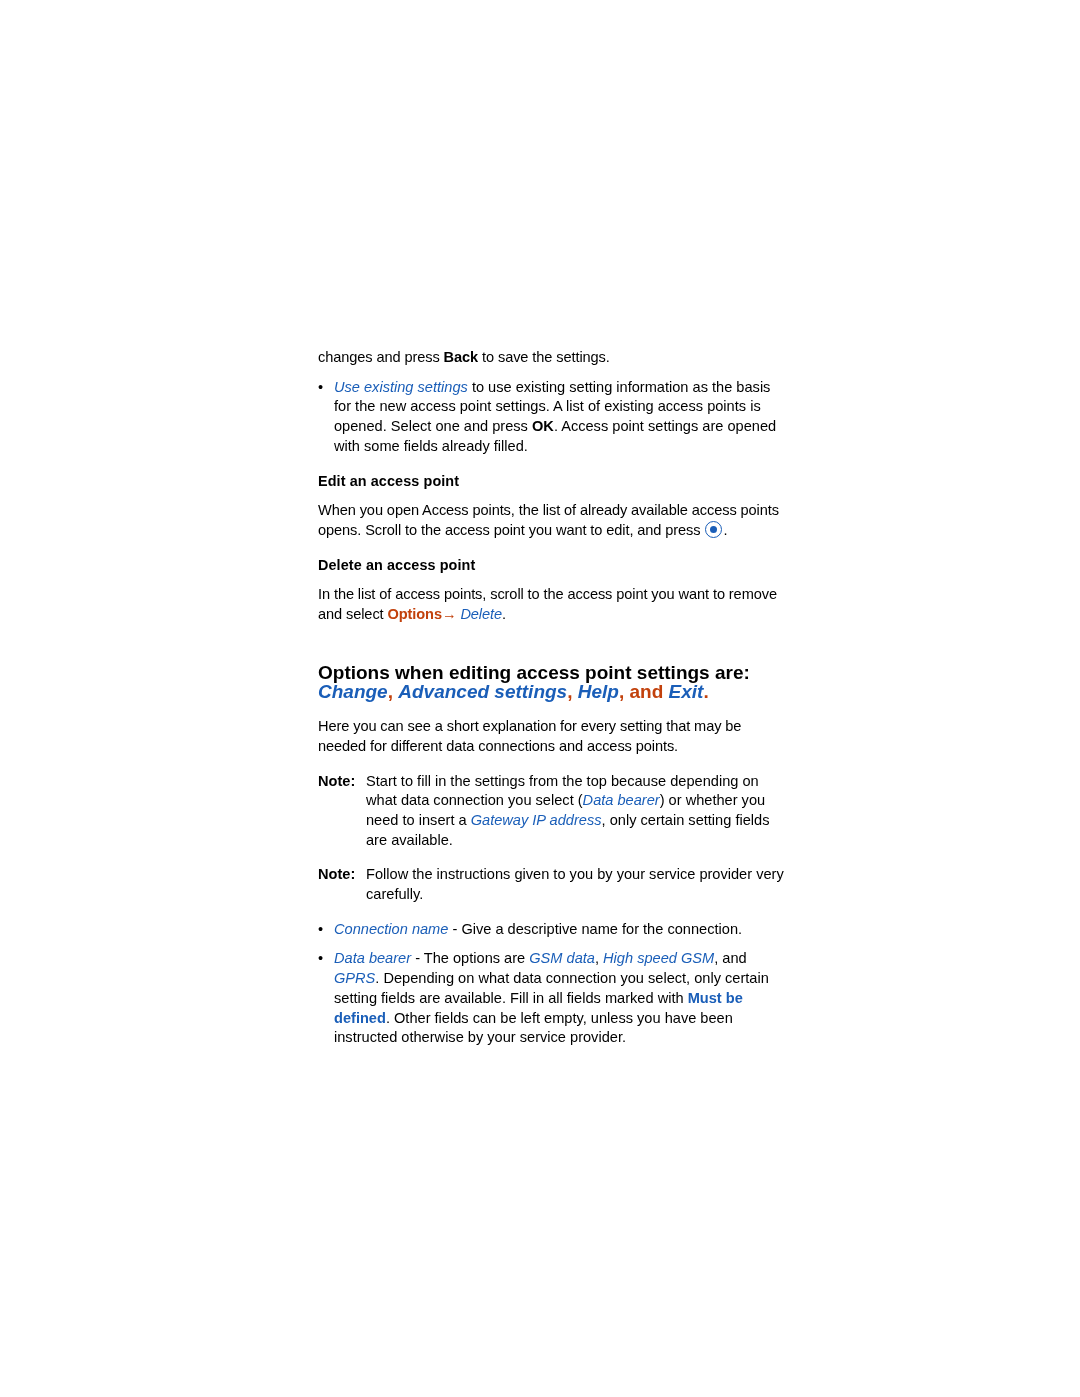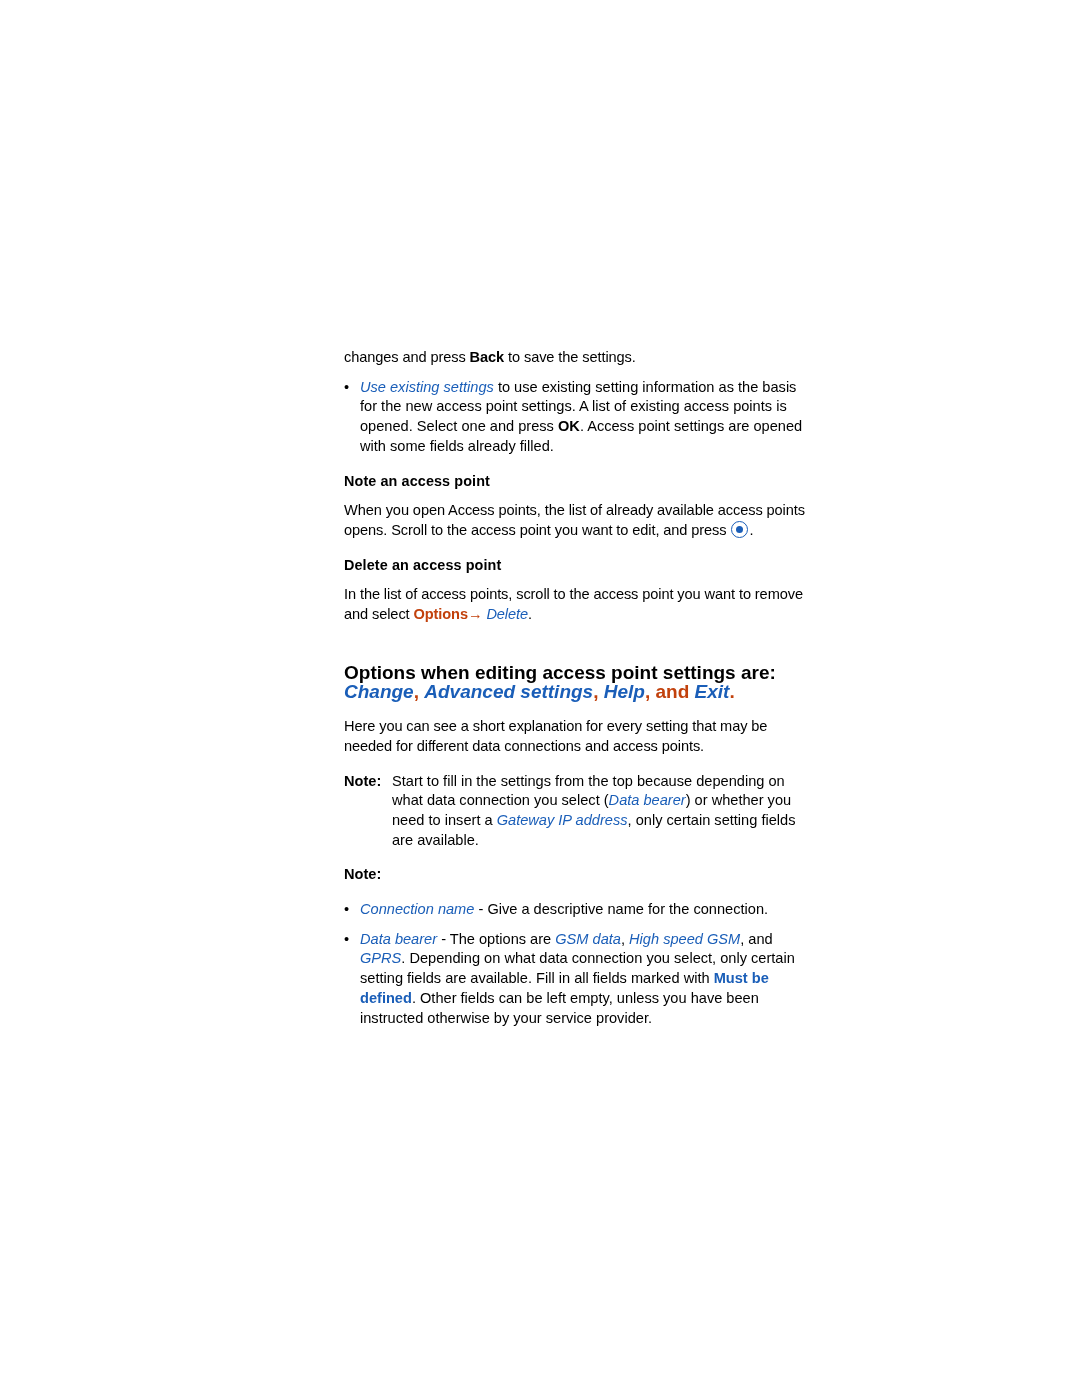--- a/index.html
+++ b/index.html
@@ -19,21 +19,20 @@
     left: 0; top: 0;
     width: 1080px;
     height: 1397px;
     overflow: hidden;
   }
   .content {
     position: absolute;
     left: 318px;
     top: 348px;
     width: 470px;
-    margin-left: 26px;
   }
   p, .para {
     margin: 0;
     font-size: 14.6px;
     line-height: 19.7px;
     letter-spacing: -0.1px;
   }
   .gap-sm { height: 10px; }
   .gap-md { height: 15px; }
 
@@ -146,21 +145,21 @@
 
     <div class="bullet-row">
       <div class="bullet-dot">•</div>
       <div class="bullet-body">
         <span class="bluei">Use existing settings</span><span> to use existing setting information as the basis for the new access point settings. A list of existing access points is opened. Select one and press </span><span class="bold">OK</span><span>. Access point settings are opened with some fields already filled.</span>
       </div>
     </div>
 
     <div class="gap-md"></div>
 
-    <div class="subhead">Note an access point</div>
+    <div class="subhead">Edit an access point</div>
 
     <div class="gap-sm"></div>
 
     <div class="para">
       <span>When you open Access points, the list of already available access points opens. Scroll to the access point you want to edit, and press </span><span class="scroll-key"></span><span>.</span>
     </div>
 
     <div class="gap-md"></div>
 
     <div class="subhead">Delete an access point</div>
@@ -190,20 +189,21 @@
       <div class="note-label">Note:</div>
       <div class="note-body">
         <span>Start to fill in the settings from the top because depending on what data connection you select (</span><span class="bluei">Data bearer</span><span>) or whether you need to insert a </span><span class="bluei">Gateway IP address</span><span>, only certain setting fields are available.</span>
       </div>
     </div>
 
     <div class="gap-md"></div>
 
     <div class="note-row">
       <div class="note-label">Note:</div>
+      <div class="note-body">Follow the instructions given to you by your service provider very carefully.</div>
     </div>
 
     <div class="gap-md"></div>
 
     <div class="bullet-row">
       <div class="bullet-dot">•</div>
       <div class="bullet-body">
         <span class="bluei">Connection name</span><span> - Give a descriptive name for the connection.</span>
       </div>
     </div>

